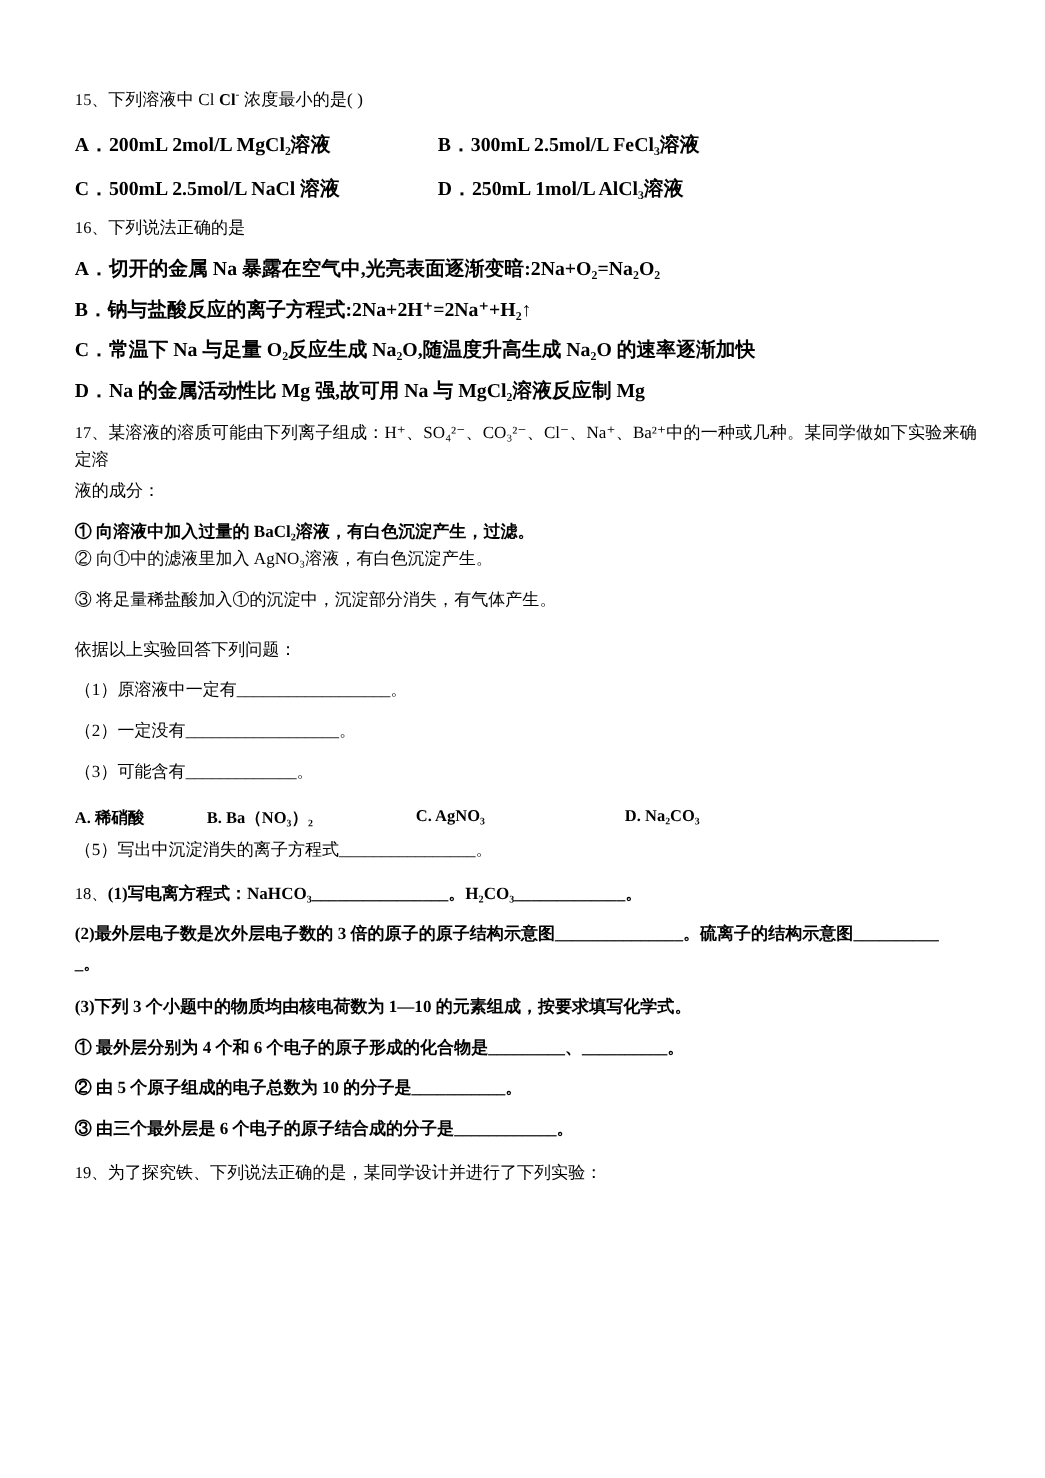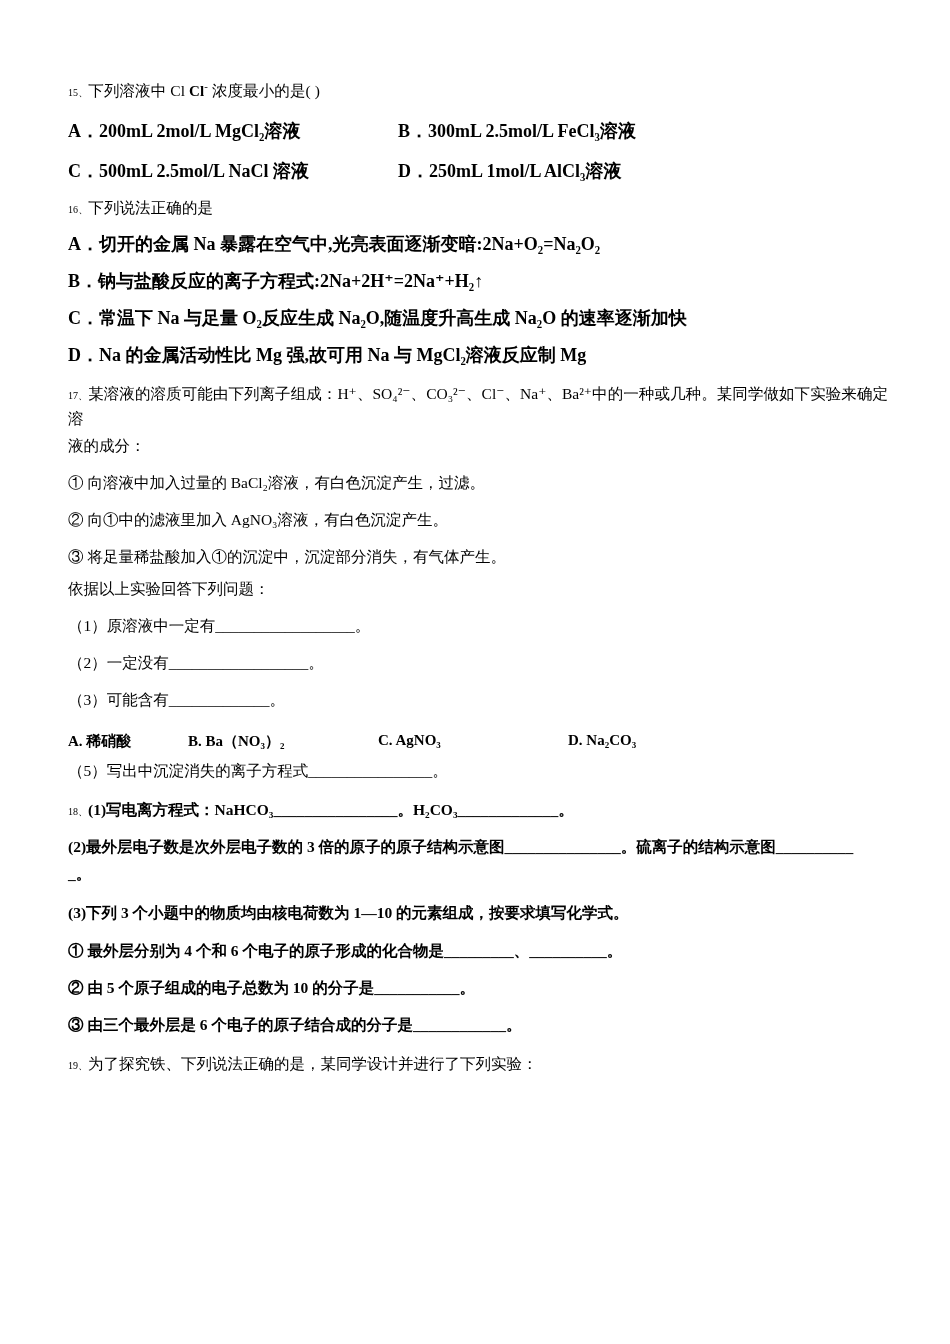--- a/index.html
+++ b/index.html
@@ -29,21 +29,21 @@
     width: 820px;
   }
   .q-line {
     font-size: 15.5px;
     line-height: 1.5;
     margin: 0 0 6px 0;
     letter-spacing: 0.1px;
   }
   .bold { font-weight: bold; }
   .num-label {
-    font-size: 10px;
+    font-size: 15px;
   }
   .opts-row {
     display: flex;
     font-size: 18px;
     margin: 16px 0 7px 0;
     font-weight: bold;
   }
   .opt-a, .opt-c { width: 330px; }
   .opt-b, .opt-d { width: 400px; }
   .opt-item { white-space: nowrap; }
@@ -110,23 +110,23 @@
     <div class="stmt">C．常温下 Na 与足量 O₂反应生成 Na₂O,随温度升高生成 Na₂O 的速率逐渐加快</div>
     <div class="stmt" style="margin-bottom:12px;">D．Na 的金属活动性比 Mg 强,故可用 Na 与 MgCl₂溶液反应制 Mg</div>
 
     <div class="section-head" style="margin-top:2px;margin-bottom:8px;"></div>
 
     <div class="para" style="margin-bottom:2px;">
       <span class="num-label">17、</span><span>某溶液的溶质可能由下列离子组成：H⁺、SO₄²⁻、CO₃²⁻、Cl⁻、Na⁺、Ba²⁺中的一种或几种。某同学做如下实验来确定溶</span>
     </div>
     <div class="para" style="margin-bottom:12px;">液的成分：</div>
 
-    <div class="para" style="margin-bottom:12px;">① 向溶液中加入过量的 BaCl₂溶液，有白色沉淀产生，过滤。</div>
+    <div class="para" style="margin-bottom:0;font-weight:bold;">① 向溶液中加入过量的 BaCl₂溶液，有白色沉淀产生，过滤。</div>
     <div class="para" style="margin-bottom:12px;">② 向①中的滤液里加入 AgNO₃溶液，有白色沉淀产生。</div>
-    <div class="para" style="margin-bottom:6px;">③ 将足量稀盐酸加入①的沉淀中，沉淀部分消失，有气体产生。</div>
+    <div class="para" style="margin-bottom:20px;">③ 将足量稀盐酸加入①的沉淀中，沉淀部分消失，有气体产生。</div>
 
     <div class="para" style="margin-bottom:12px;">依据以上实验回答下列问题：</div>
 
     <div class="para" style="margin-bottom:12px;">（1）原溶液中一定有__________________。</div>
     <div class="para" style="margin-bottom:12px;">（2）一定没有__________________。</div>
     <div class="para" style="margin-bottom:20px;">（3）可能含有_____________。</div>
 
     <div class="opt-list-q17">
       <div>A. 稀硝酸</div>
       <div>B. Ba（NO₃）₂</div>

